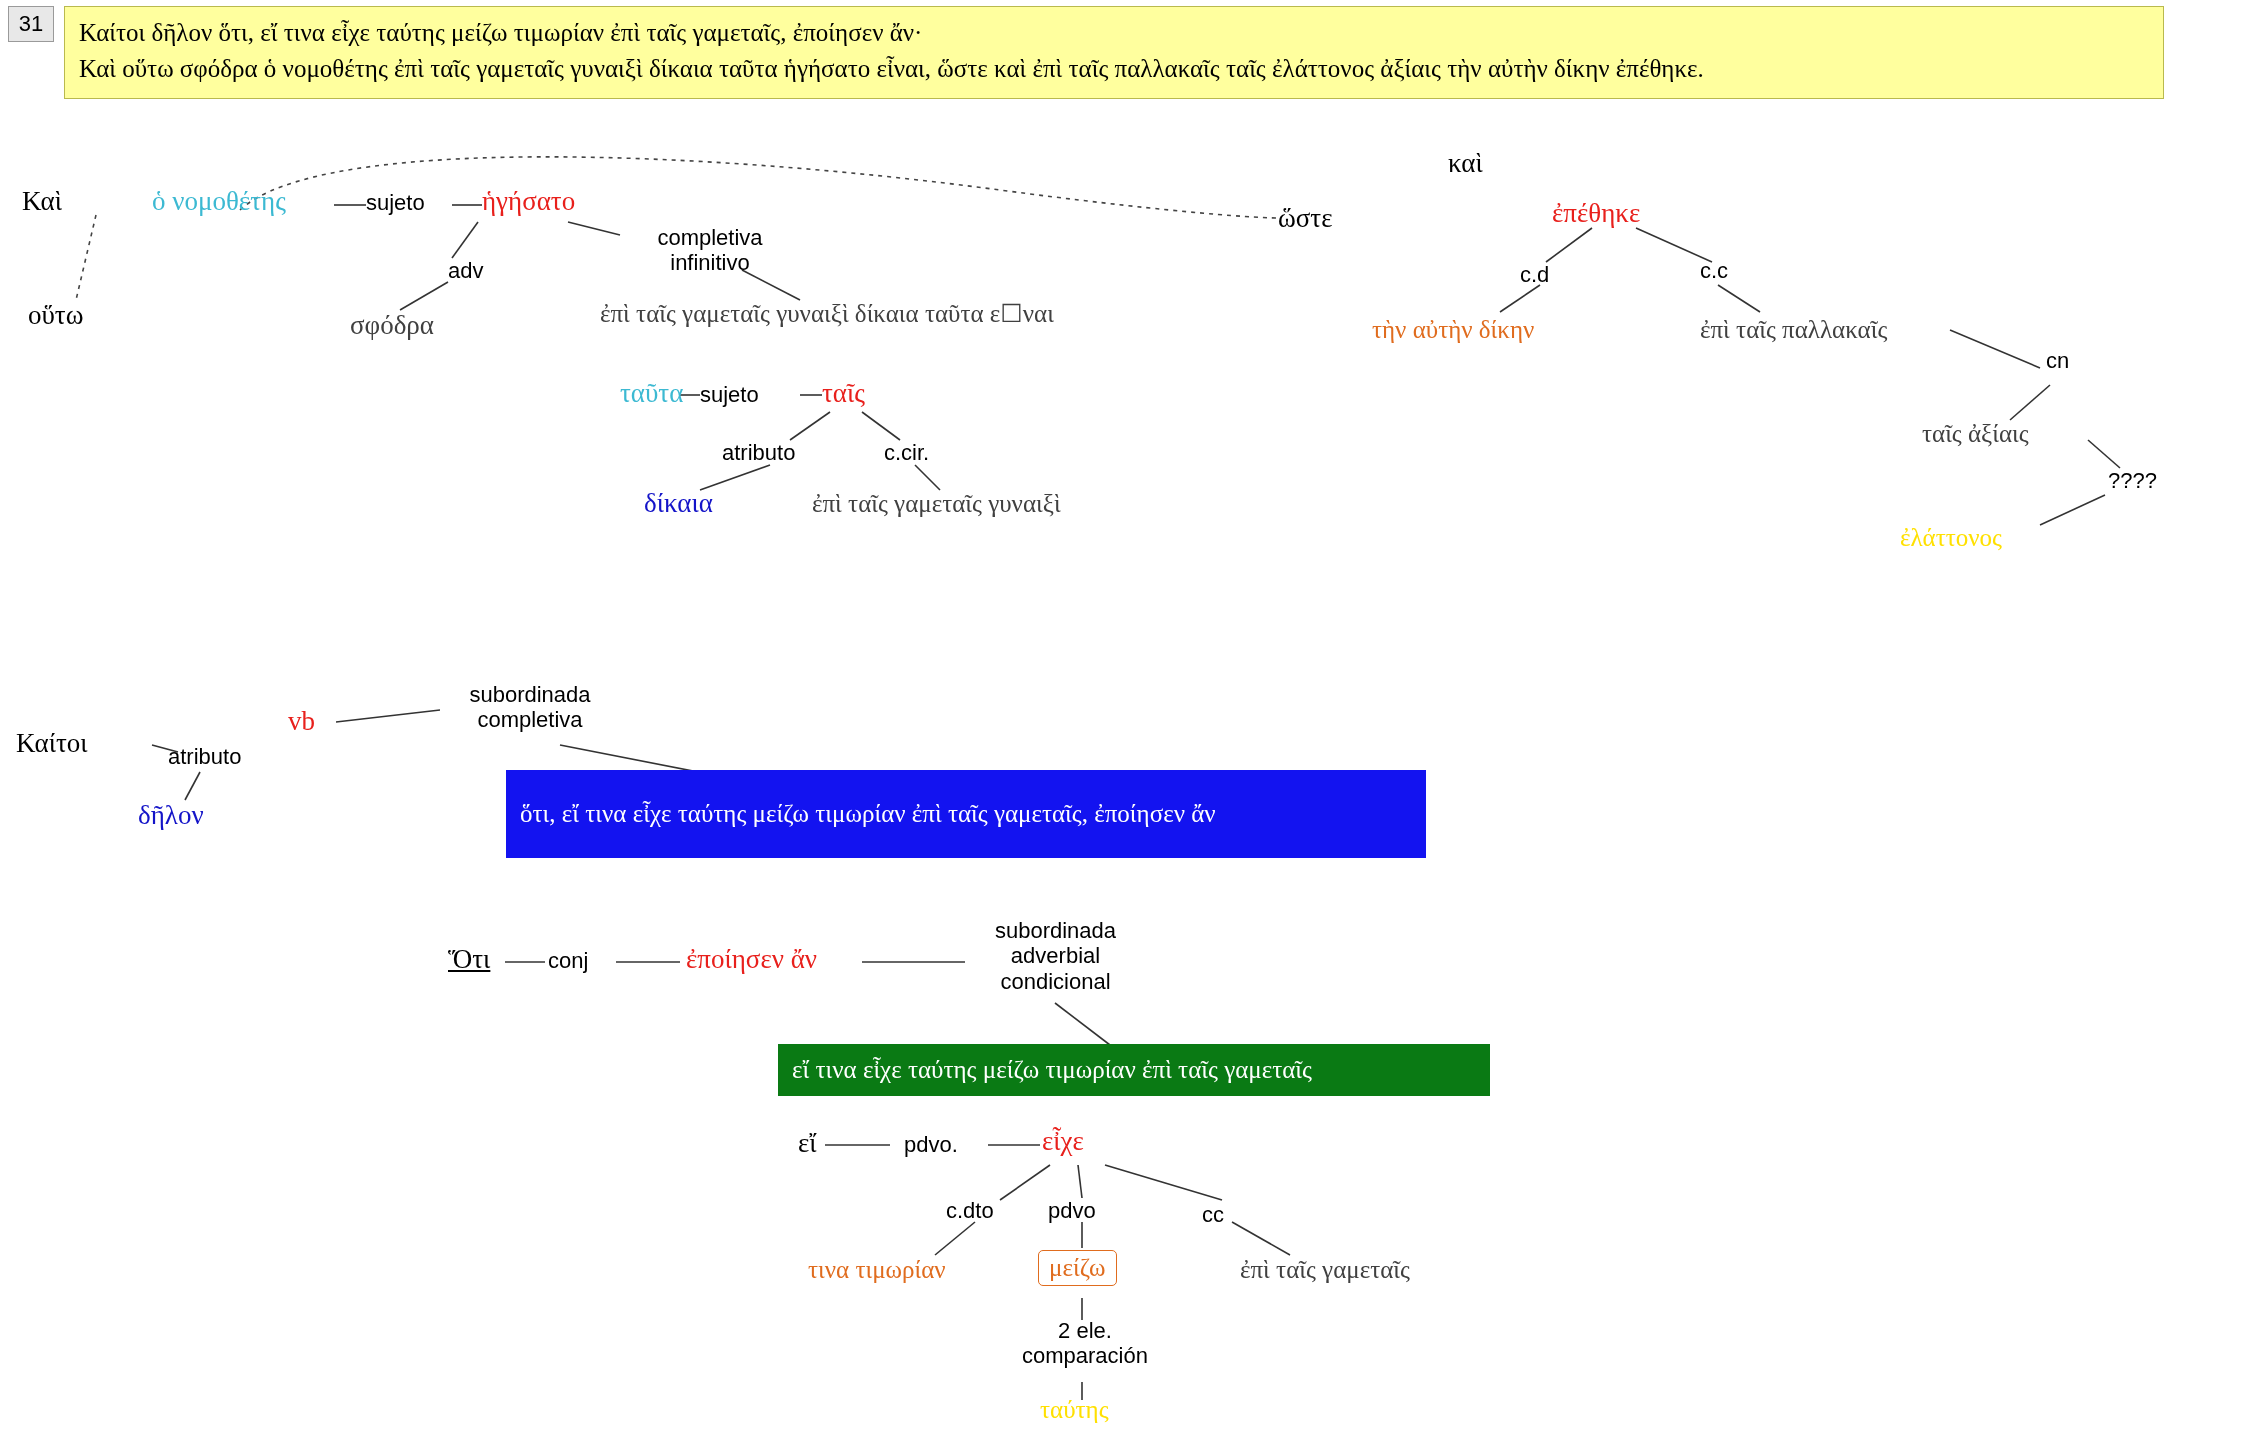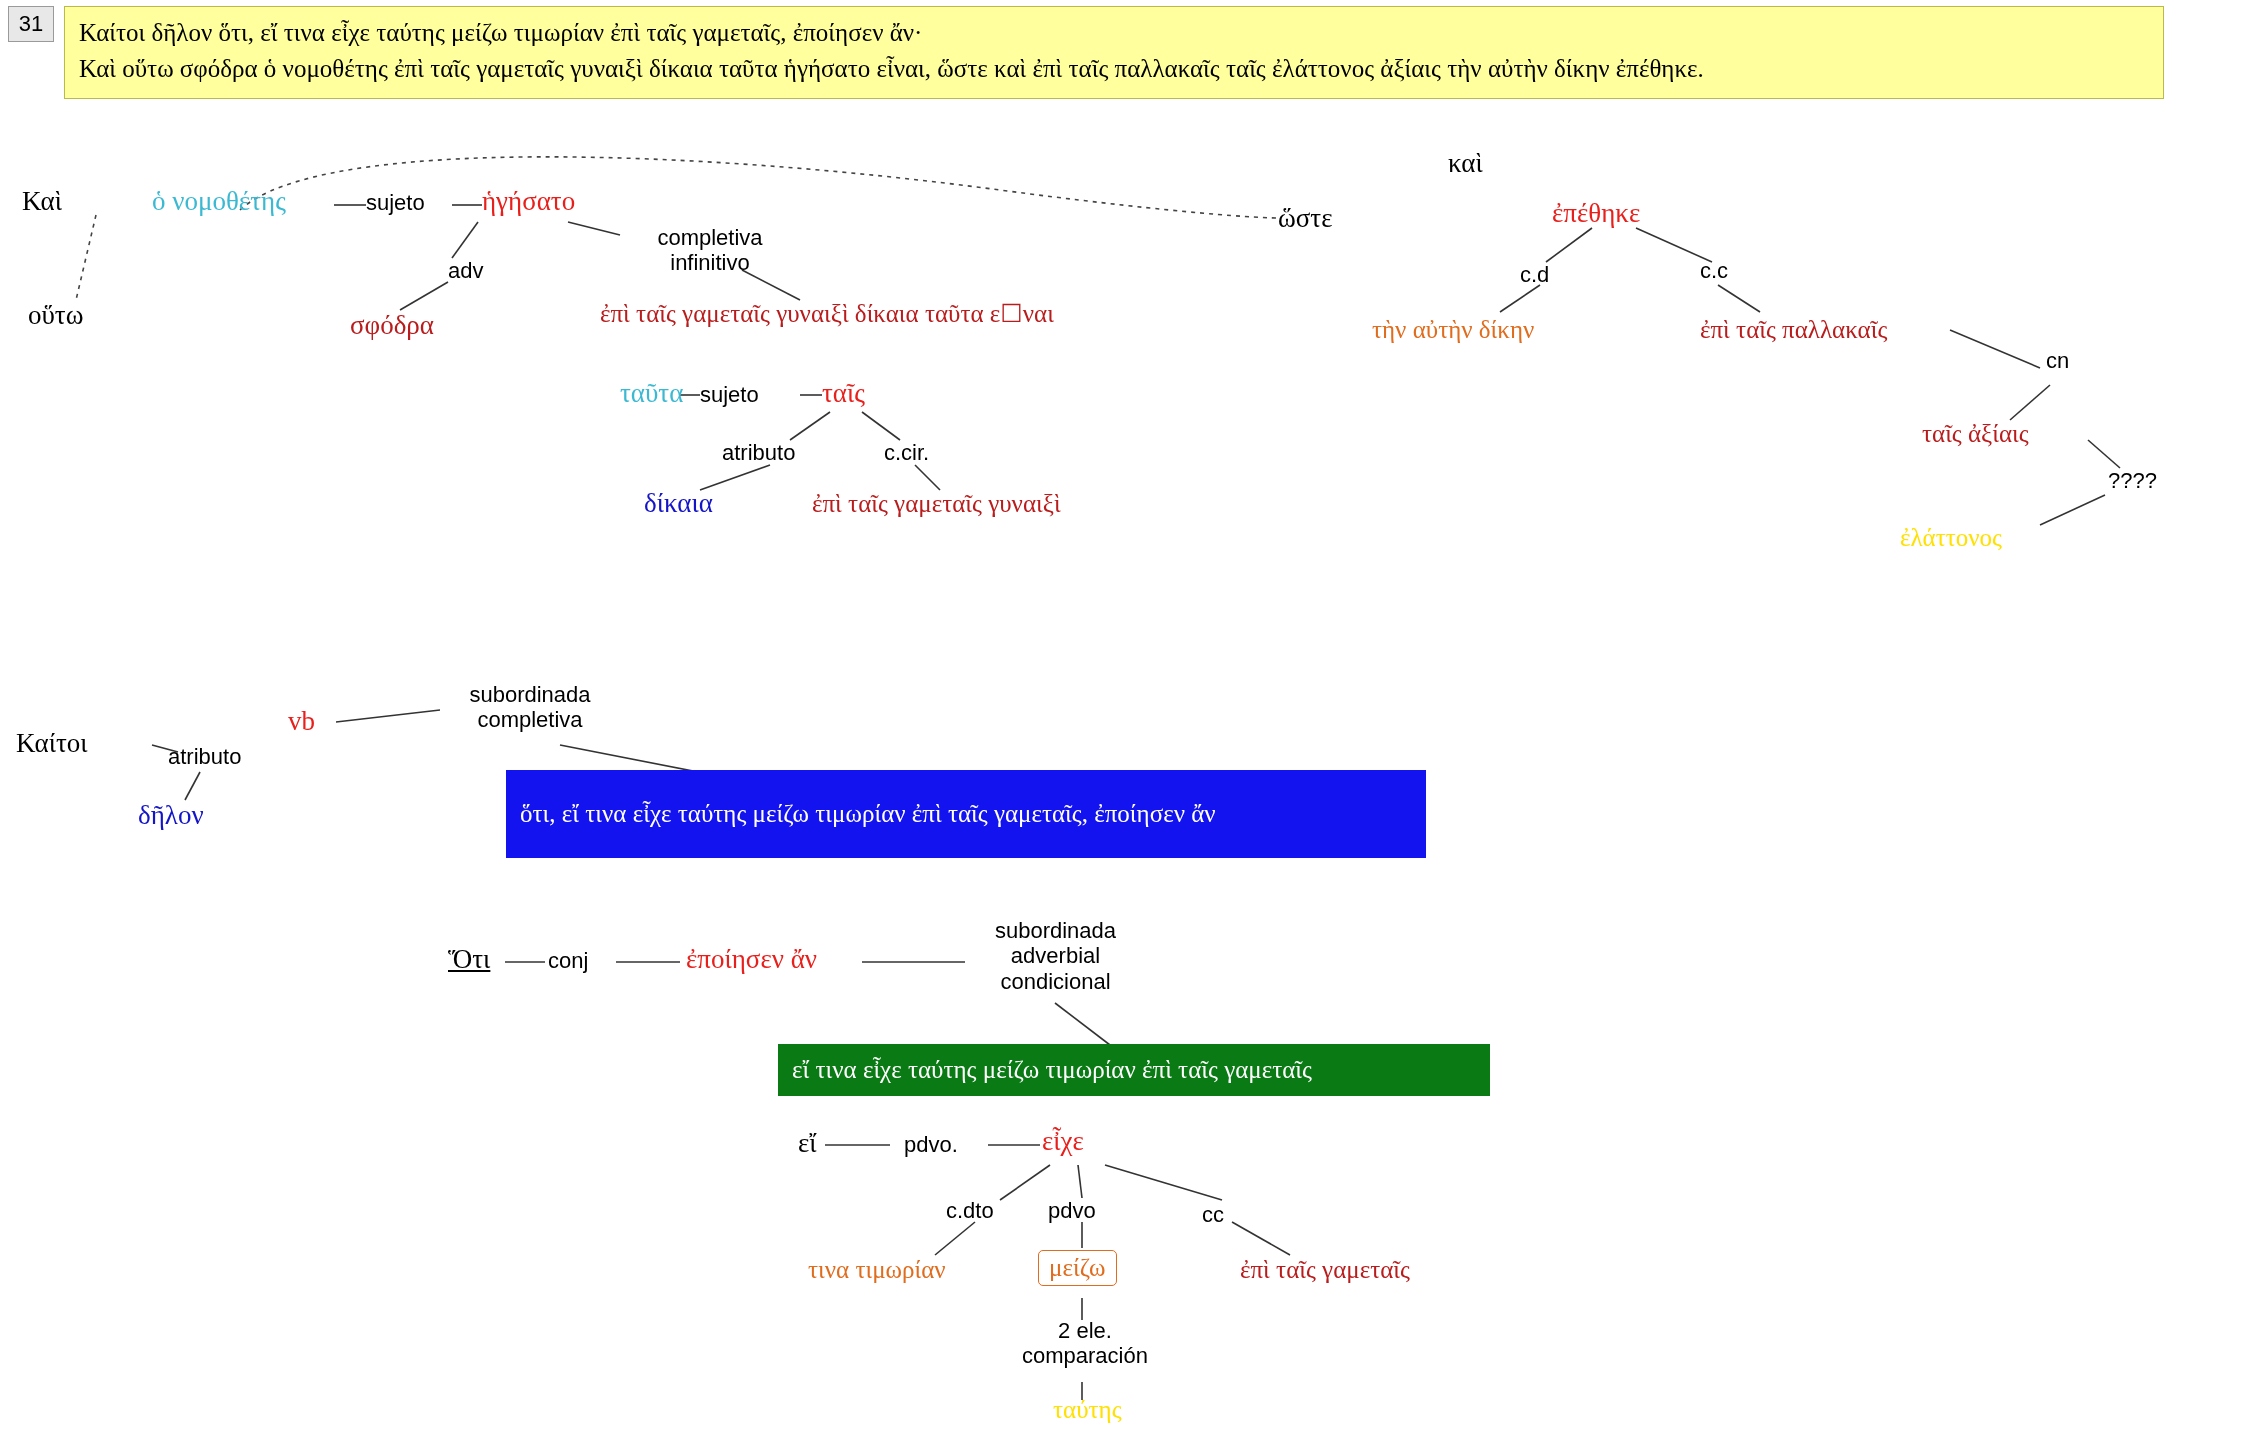--- a/index.html
+++ b/index.html
@@ -58,21 +58,21 @@
     font-size: 22px;
     color: #000;
     display: flex;
     align-items: center;
     justify-content: center;
     box-sizing: border-box;
   }
   
   .c-black   { color: #000000; }
   .c-red     { color: #e8201c; }
-  .c-green   { color: #b91c1c; }
+  .c-green   { color: #404040; }
   .c-blue    { color: #1414c8; }
   .c-cyan    { color: #3cb9d2; }
   .c-orange  { color: #e06c1e; }
   .c-yellow  { color: #ffe000; }
 
   .greek-big   { font-size: 27px; font-family: "Liberation Serif", serif; }
   .greek-mid   { font-size: 25px; font-family: "Liberation Serif", serif; }
   .label-sans  { font-family: "Liberation Sans", sans-serif; font-size: 22px; color:#000; }
   .label-sans-c{ font-family: "Liberation Sans", sans-serif; font-size: 22px; color:#000; text-align:center; }
 
@@ -305,15 +305,15 @@
     <span>μείζω</span>
   </div>
 
   <div class="node greek-mid c-green" style="left:1240px; top:1256px;">ἐπὶ ταῖς γαμεταῖς</div>
 
   <div class="node label-sans-c" style="left:1000px; top:1318px; width:170px;">
     <div>2 ele.</div>
     <div>comparación</div>
   </div>
 
-  <div class="node greek-mid c-yellow" style="left:1040px; top:1396px;margin-left:13px;">ταύτης</div>
+  <div class="node greek-mid c-yellow" style="left:1040px; top:1396px;">ταύτης</div>
 
 </div>
 
 </body></html>

